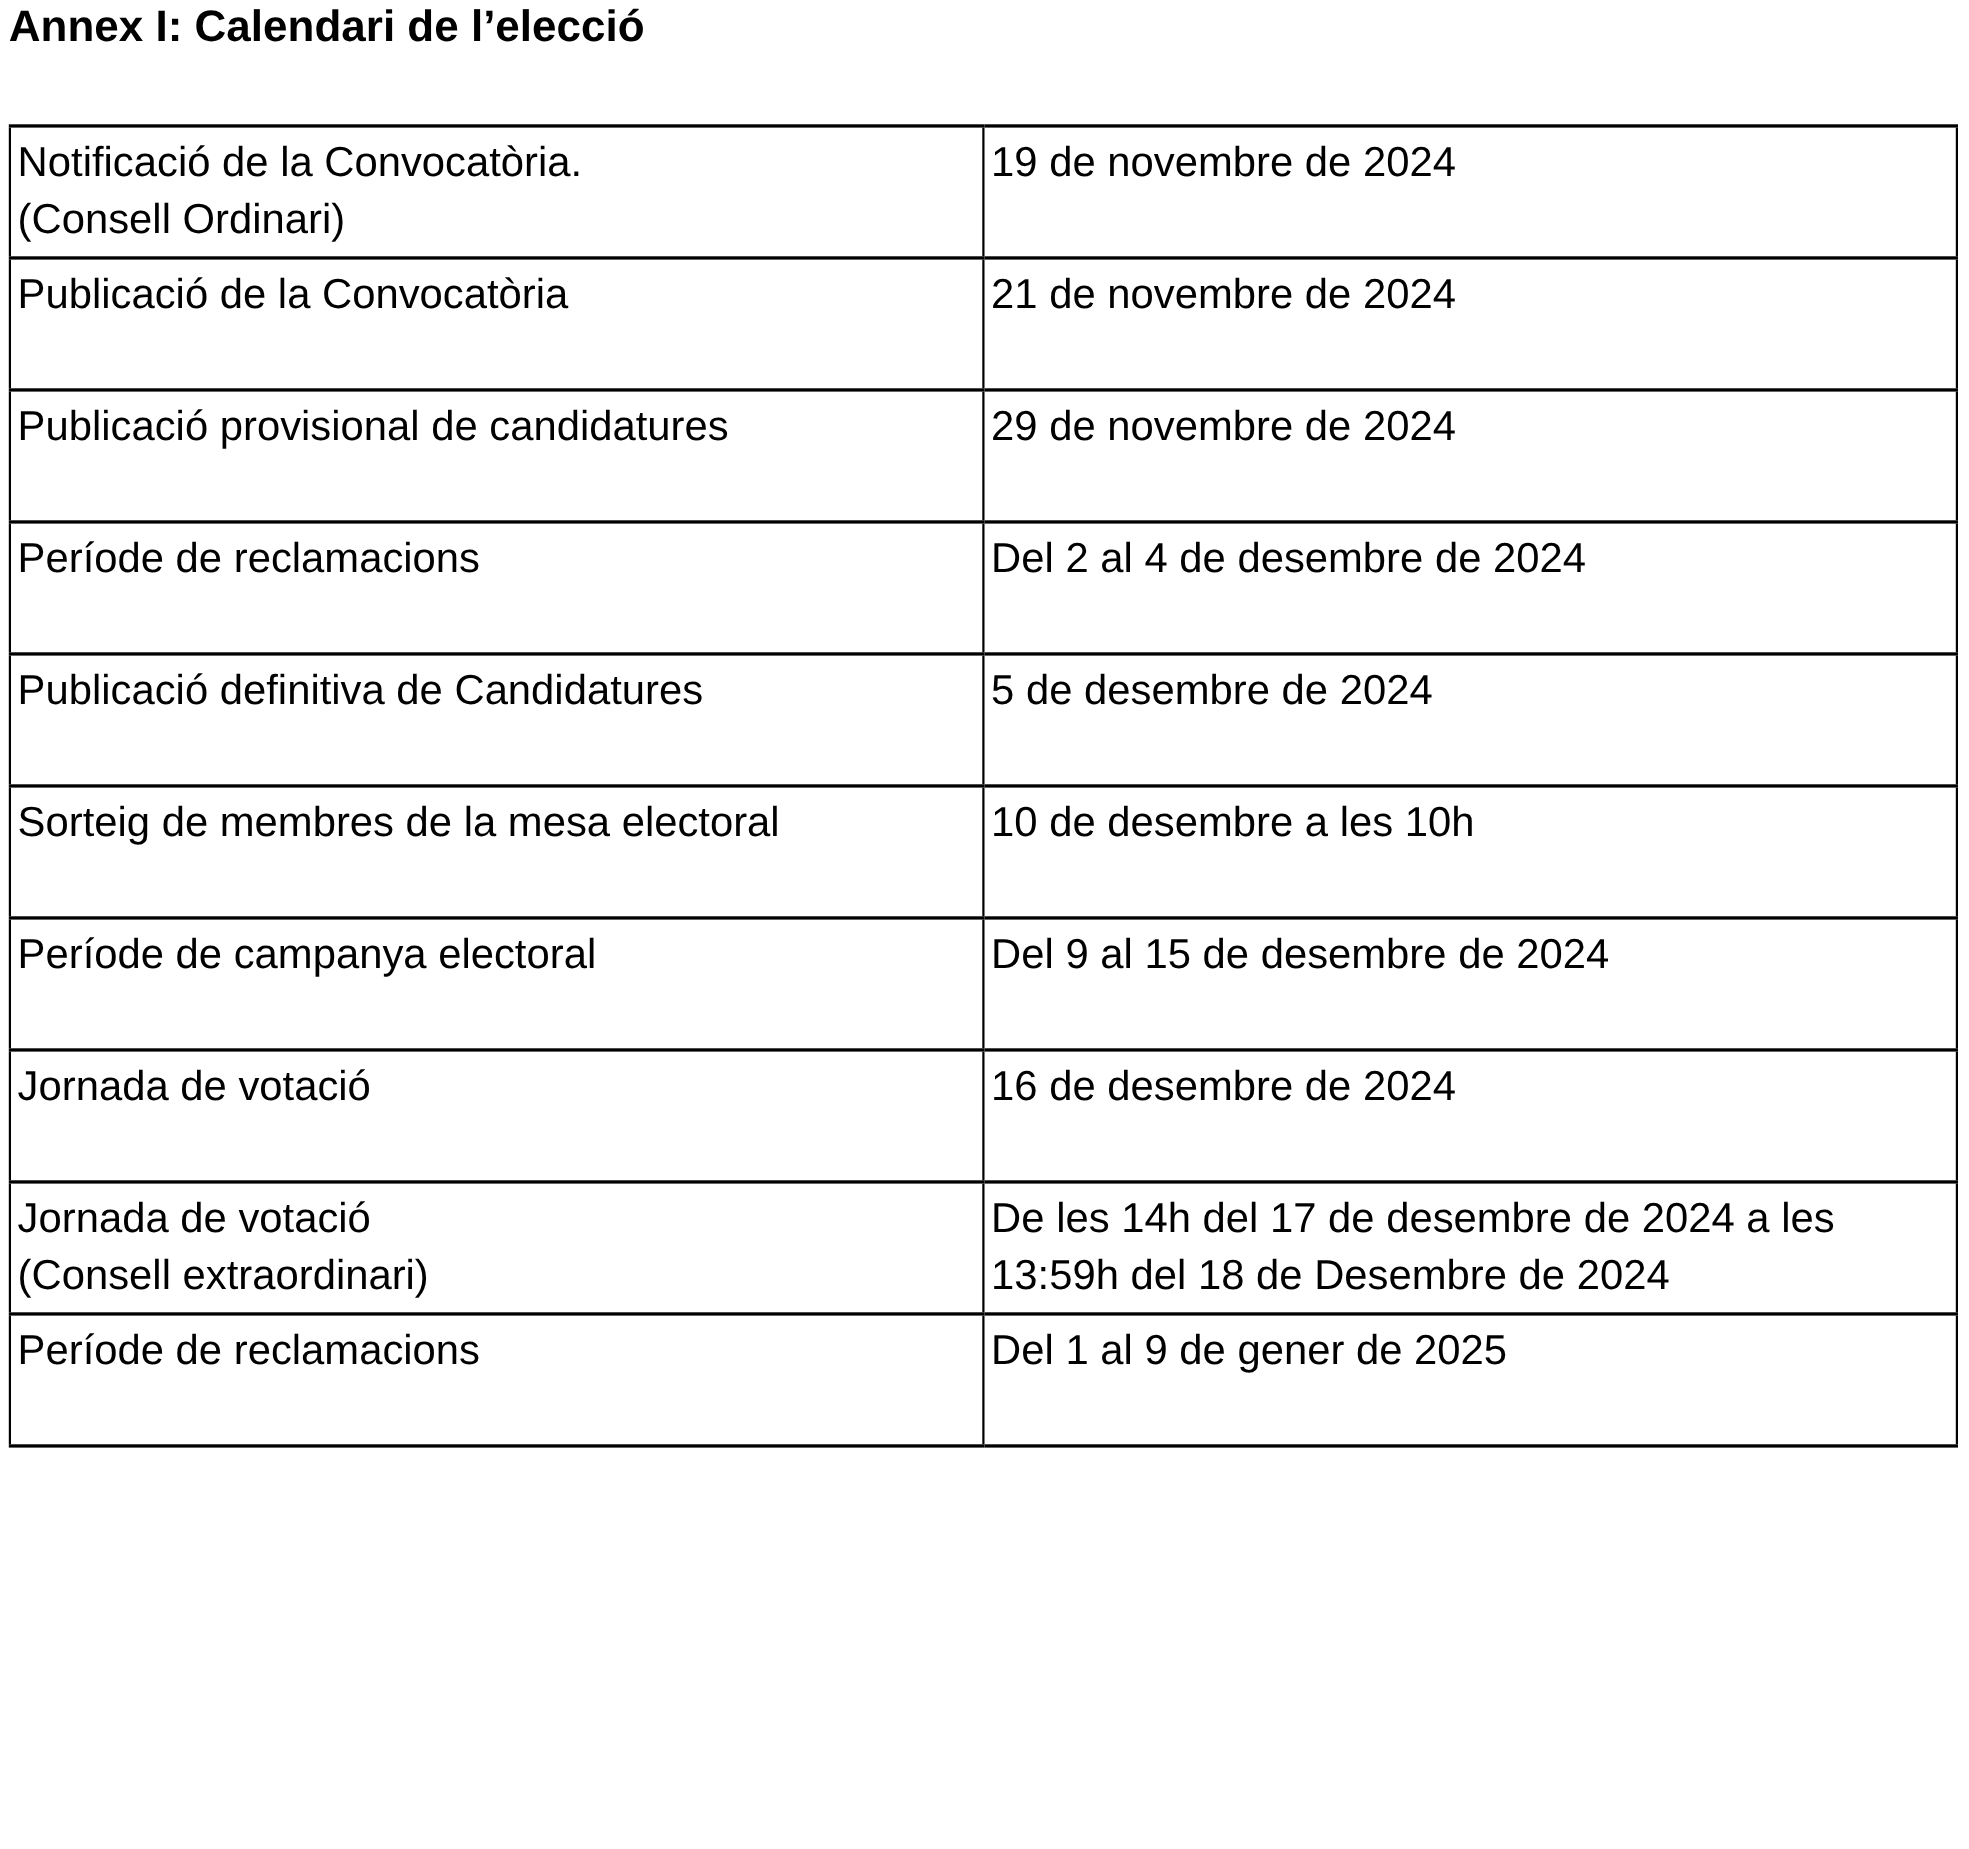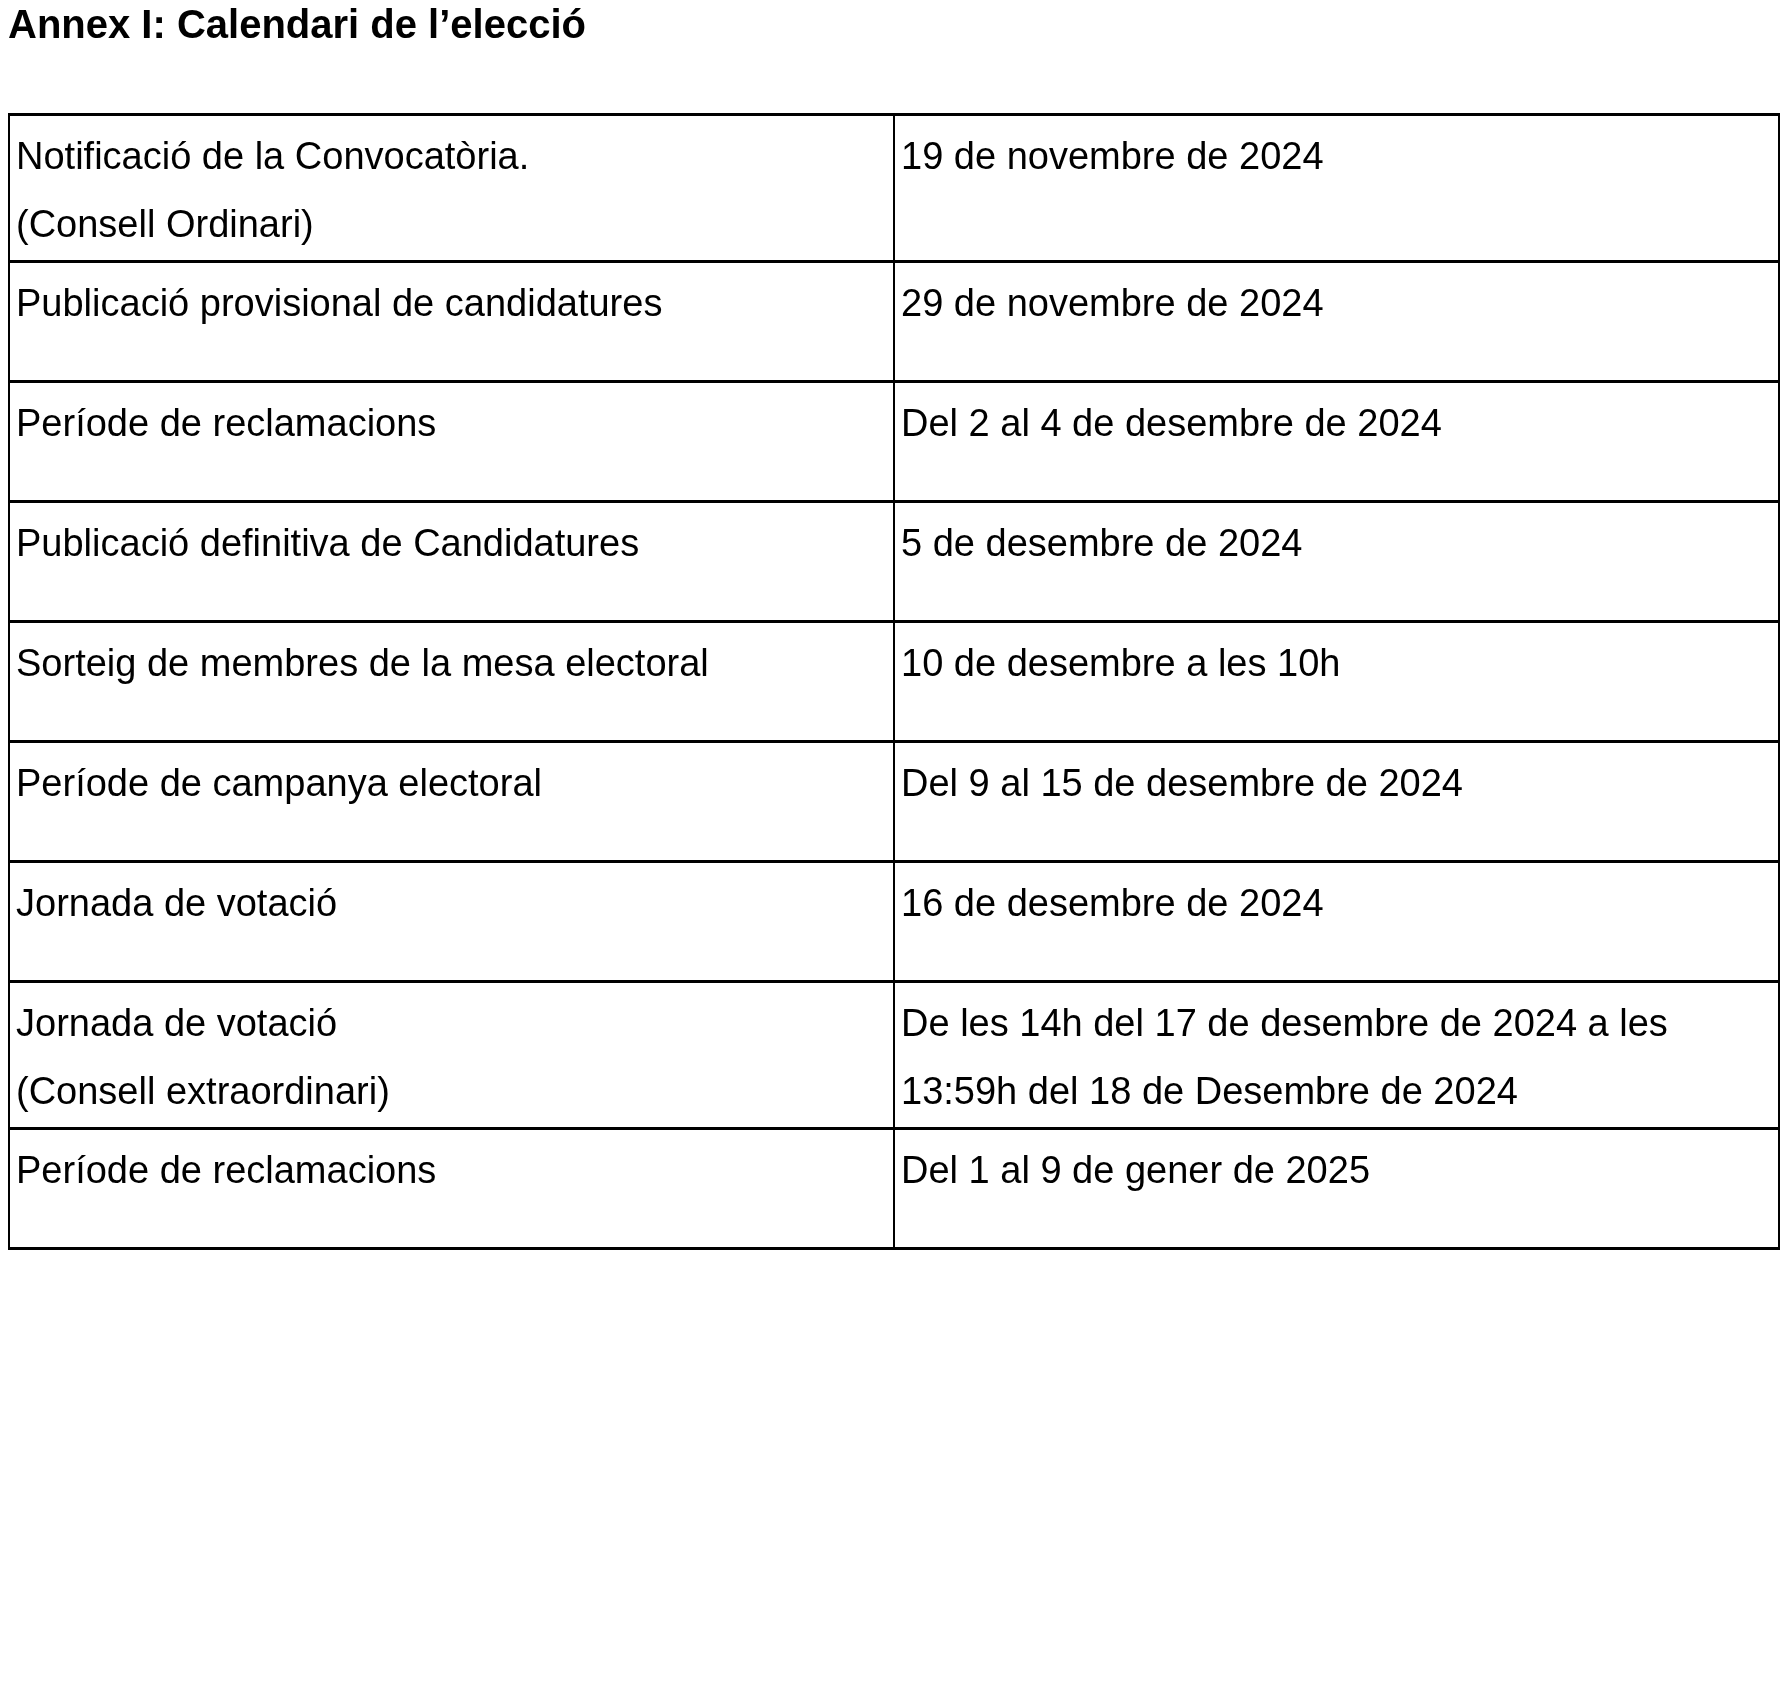--- a/index.html
+++ b/index.html
@@ -35,21 +35,21 @@
     border-collapse: collapse;
     table-layout: fixed;
   }
   table.calendar td {
     width: 50%;
     height: 120px;
     vertical-align: top;
     box-sizing: border-box;
     padding: 6px 4px 2px 6px;
     font-size: 38px;
-    line-height: 68px;
+    line-height: 52px;
     white-space: pre-line;
     border-left: 2px solid #000;
     border-right: 2px solid #000;
     border-top: 3px solid #000;
     border-bottom: 3px solid #000;
     overflow: hidden;
   }
 </style>
 </head>
 <body>
@@ -57,20 +57,24 @@
 <div class="page">
 
   <h1 class="doc-title">Annex I: Calendari de l’elecció</h1>
 
   <table class="calendar">
     <tbody>
       <tr>
         <td>Notificació de la Convocatòria.
 (Consell Ordinari)</td>
         <td>19 de novembre de 2024</td>
+      </tr>
+      <tr>
+        <td>Publicació de la Convocatòria</td>
+        <td>21 de novembre de 2024</td>
       </tr>
       <tr>
         <td>Publicació provisional de candidatures</td>
         <td>29 de novembre de 2024</td>
       </tr>
       <tr>
         <td>Període de reclamacions</td>
         <td>Del 2 al 4 de desembre de 2024</td>
       </tr>
       <tr>

